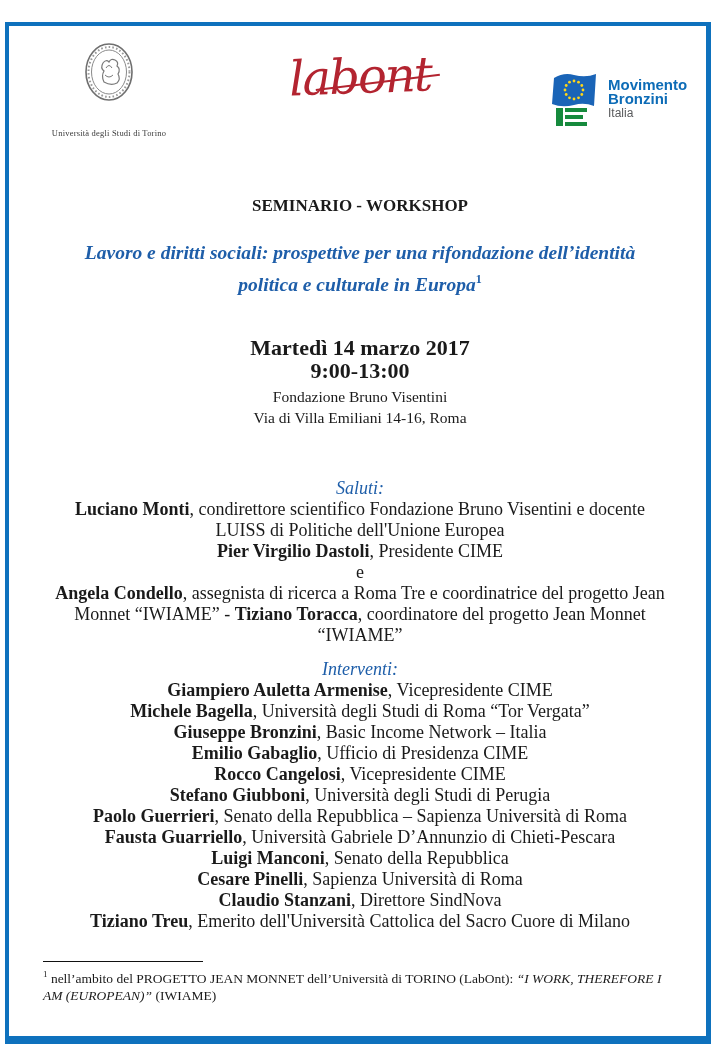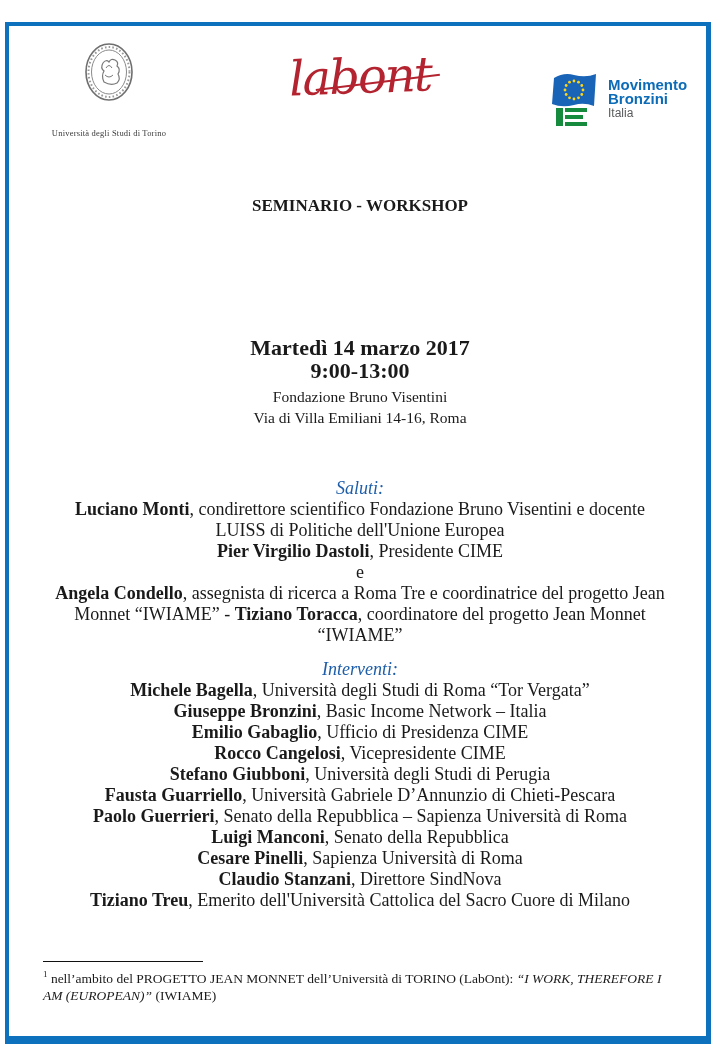--- a/index.html
+++ b/index.html
@@ -102,20 +102,24 @@
     </svg>
     <div class="me-text">
       <div class="me-line" style="color:#0d6cb7">Movimento</div>
       <div class="me-line" style="color:#0d6cb7">Bronzini</div>
       <div class="me-italia" style="color:#595a5c">Italia</div>
     </div>
   </div>
 
   <div class="heading">SEMINARIO - WORKSHOP</div>
 
+  <div class="event-title" id="event-title" style="color: rgb(30, 94, 169);">
+    <div>Lavoro e diritti sociali: prospettive per una rifondazione dell’identità</div>
+    <div><span>politica e culturale in Europa</span><sup>1</sup></div>
+  </div>
 
   <div class="date-block">
     <div>Martedì 14 marzo 2017</div>
     <div>9:00-13:00</div>
   </div>
 
   <div class="venue-block">
     <div>Fondazione Bruno Visentini</div>
     <div>Via di Villa Emiliani 14-16, Roma</div>
   </div>
@@ -133,34 +137,35 @@
     <p class="connector">e</p>
 
     <div>
       <span><b>Angela Condello</b><span>, assegnista di ricerca a Roma Tre e coordinatrice del progetto Jean Monnet “IWIAME” - </span></span><span><b>Tiziano Toracca</b><span>, coordinatore del progetto Jean Monnet “IWIAME”</span></span>
     </div>
 
     <div class="blue-label interventi-label" id="interventi-label" style="color: rgb(30, 94, 169);">Interventi:</div>
 
     <div class="speakers">
 
+        <div class="line"><b>Giampiero Auletta Armenise</b><span>, Vicepresidente CIME</span></div>
 
         <div class="line"><b>Michele Bagella</b><span>, Università degli Studi di Roma “Tor Vergata”</span></div>
 
         <div class="line"><b>Giuseppe Bronzini</b><span>, Basic Income Network – Italia</span></div>
 
         <div class="line"><b>Emilio Gabaglio</b><span>, Ufficio di Presidenza CIME</span></div>
 
         <div class="line"><b>Rocco Cangelosi</b><span>, Vicepresidente CIME</span></div>
 
         <div class="line"><b>Stefano Giubboni</b><span>, Università degli Studi di Perugia</span></div>
 
+        <div class="line"><b>Paolo Guerrieri</b><span>, Senato della Repubblica – Sapienza Università di Roma</span></div>
+
         <div class="line"><b>Fausta Guarriello</b><span>, Università Gabriele D’Annunzio di Chieti-Pescara</span></div>
-
-        <div class="line"><b>Paolo Guerrieri</b><span>, Senato della Repubblica – Sapienza Università di Roma</span></div>
 
         <div class="line"><b>Luigi Manconi</b><span>, Senato della Repubblica</span></div>
 
         <div class="line"><b>Cesare Pinelli</b><span>, Sapienza Università di Roma</span></div>
 
         <div class="line"><b>Claudio Stanzani</b><span>, Direttore SindNova</span></div>
 
         <div class="line"><b>Tiziano Treu</b><span>,  Emerito dell'Università Cattolica del Sacro Cuore di Milano</span></div>
       </div>
   </div>

